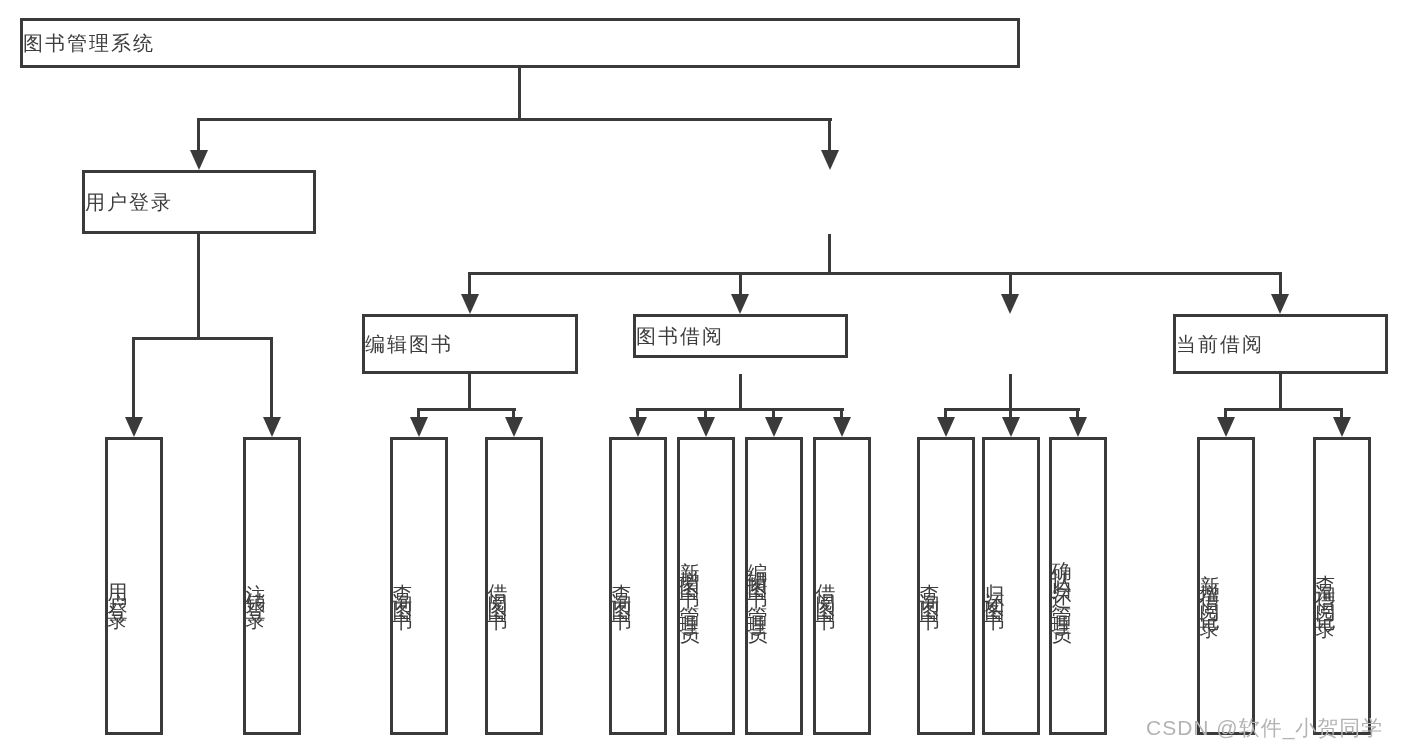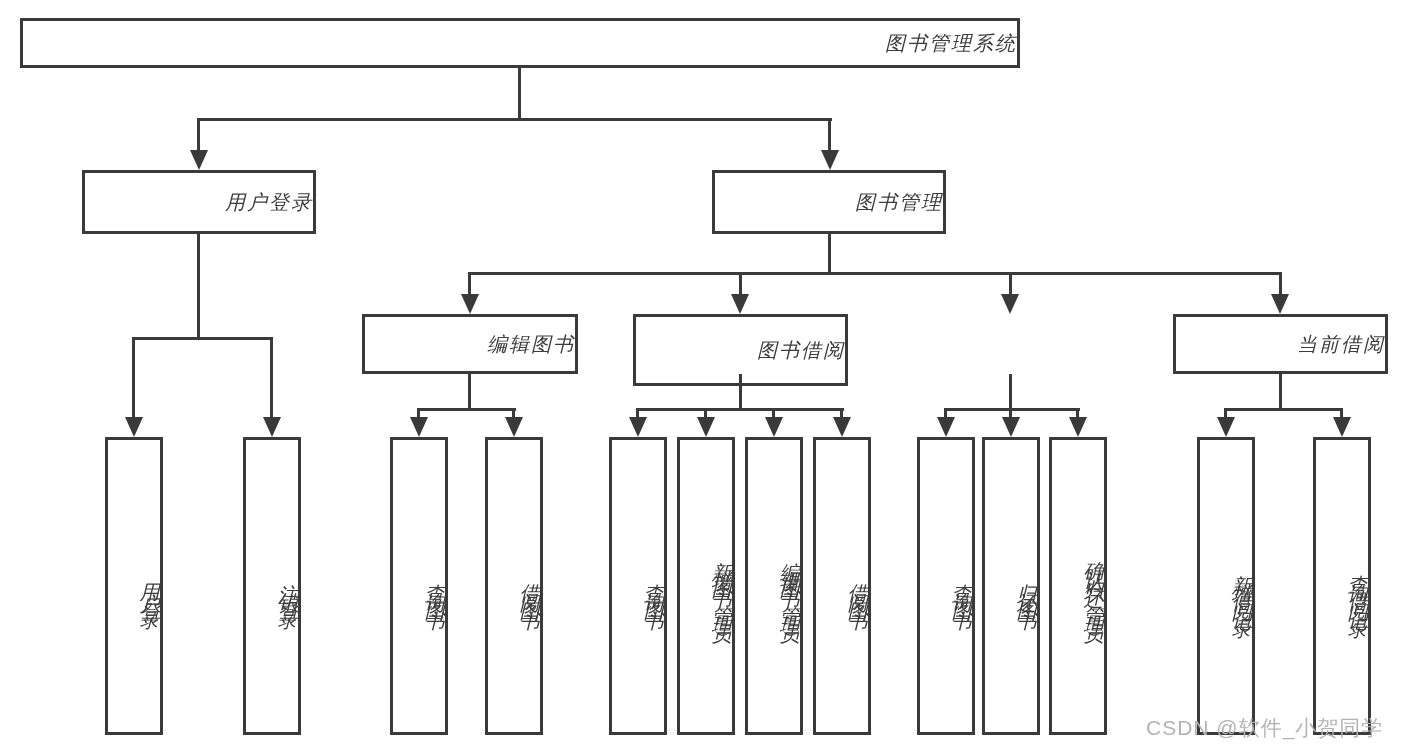--- a/index.html
+++ b/index.html
@@ -9,23 +9,22 @@
     --boxbg:#ffffff;
     --watermark:#b3b3b3;
   }
   html,body{margin:0;padding:0;background:var(--bg);}
   .canvas{
     position:relative;width:1405px;height:747px;background:var(--bg);
     overflow:hidden;font-family:"Liberation Sans","DejaVu Sans",sans-serif;
   }
   .box{
     position:absolute;box-sizing:border-box;border:3px solid var(--line);
-    background:var(--boxbg);display:flex;align-items:center;justify-content:flex-end;
+    background:var(--boxbg);display:flex;align-items:center;justify-content:flex-start;
     color:var(--text);
-    font-style:italic;
   }
   .hbox{font-size:20px;letter-spacing:2px;}
   .vbox span{
     writing-mode:vertical-lr;text-orientation:mixed;
     font-size:20px;line-height:1;letter-spacing:9px;
     white-space:nowrap;
   }
   .line{position:absolute;background:var(--line);}
   .arrow{
     position:absolute;width:0;height:0;
@@ -49,23 +48,20 @@
   <div class="line" style="left:518px;top:68px;width:3px;height:50px;"></div>
   <div class="line" style="left:198px;top:118px;width:634px;height:3px;"></div>
   <div class="line" style="left:197px;top:118px;width:3px;height:34px;"></div>
   <div class="arrow" style="left:190px;top:150px;"></div>
   <div class="line" style="left:828px;top:118px;width:3px;height:34px;"></div>
   <div class="arrow" style="left:821px;top:150px;"></div>
 
   <div class="box hbox" style="left:82px;top:170px;width:234px;height:64px;">
     <span>用户登录</span>
   </div>
-  <div class="box hbox" style="left:712px;top:170px;width:234px;height:64px;">
-    <span>图书管理</span>
-  </div>
 
   <div class="line" style="left:197px;top:234px;width:3px;height:103px;"></div>
   <div class="line" style="left:132px;top:337px;width:141px;height:3px;"></div>
   <div class="line" style="left:132px;top:337px;width:3px;height:80px;"></div>
   <div class="arrow" style="left:125px;top:417px;"></div>
   <div class="line" style="left:270px;top:337px;width:3px;height:80px;"></div>
   <div class="arrow" style="left:263px;top:417px;"></div>
 
   <div class="line" style="left:828px;top:234px;width:3px;height:38px;"></div>
   <div class="line" style="left:468px;top:272px;width:814px;height:3px;"></div>
@@ -74,21 +70,21 @@
   <div class="line" style="left:739px;top:272px;width:3px;height:24px;"></div>
   <div class="arrow" style="left:731px;top:294px;"></div>
   <div class="line" style="left:1009px;top:272px;width:3px;height:24px;"></div>
   <div class="arrow" style="left:1001px;top:294px;"></div>
   <div class="line" style="left:1279px;top:272px;width:3px;height:24px;"></div>
   <div class="arrow" style="left:1271px;top:294px;"></div>
 
   <div class="box hbox" style="left:362px;top:314px;width:216px;height:60px;">
     <span>编辑图书</span>
   </div>
-  <div class="box hbox" style="left:633px;top:314px;width:215px;height:72px;padding-left:36px;">
+  <div class="box hbox" style="left:633px;top:314px;width:215px;height:44px;">
     <span>图书借阅</span>
   </div>
   <div class="box hbox" style="left:1173px;top:314px;width:215px;height:60px;">
     <span>当前借阅</span>
   </div>
 
   <div class="line" style="left:468px;top:374px;width:3px;height:34px;"></div>
   <div class="line" style="left:417px;top:408px;width:99px;height:3px;"></div>
   <div class="line" style="left:417px;top:408px;width:3px;height:11px;"></div>
   <div class="arrow" style="left:410px;top:417px;"></div>

